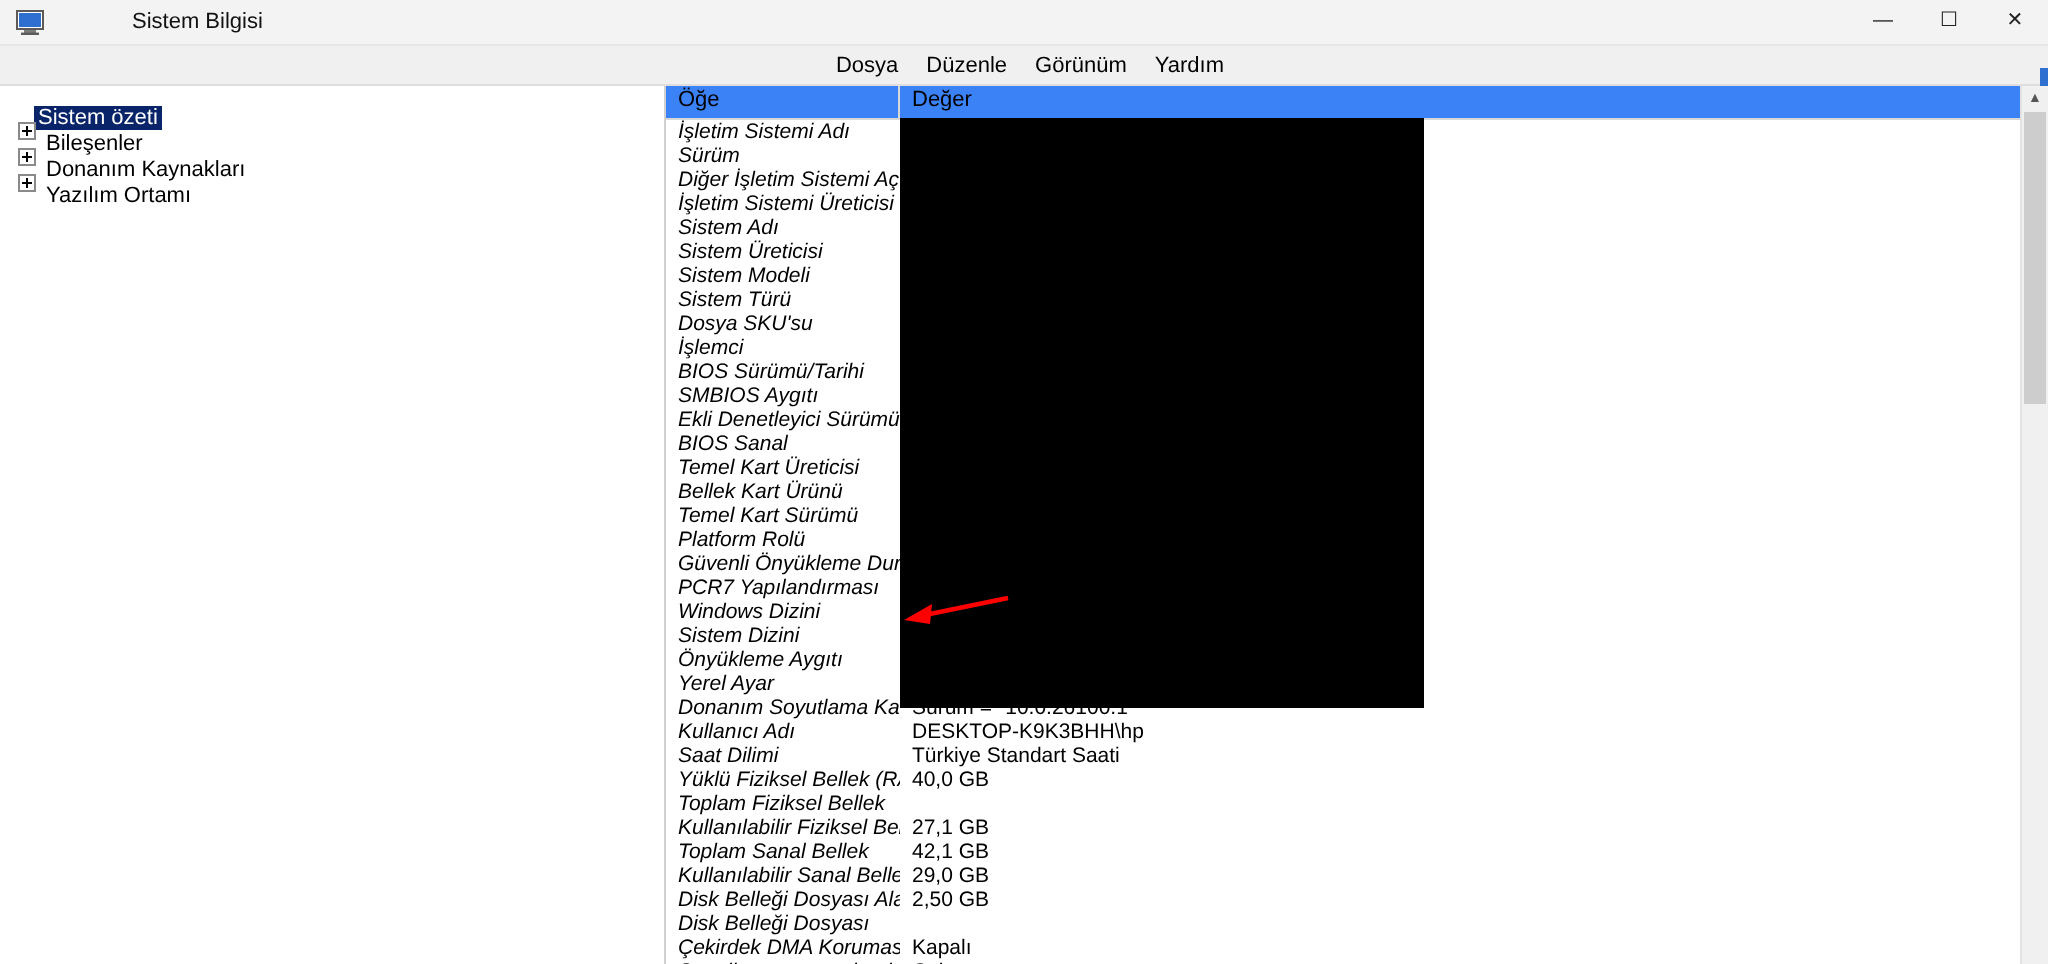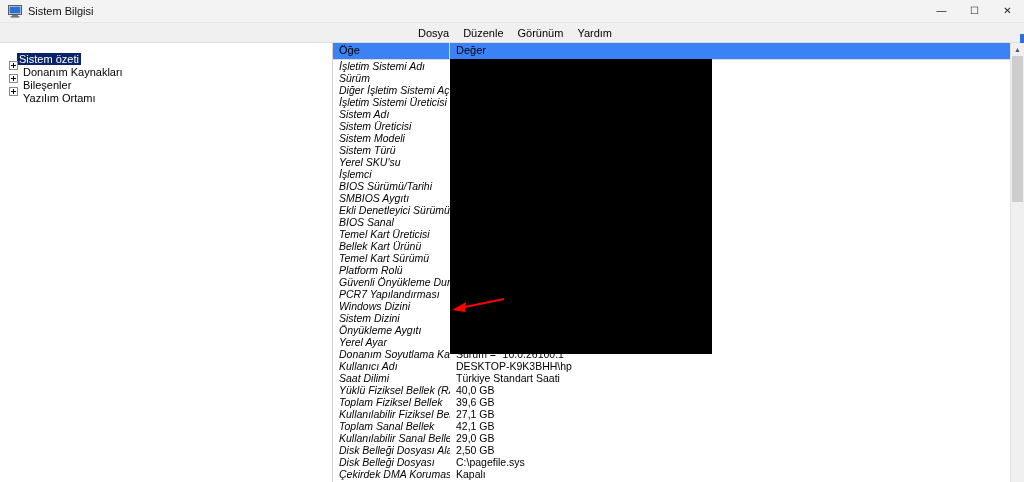--- a/index.html
+++ b/index.html
@@ -38,20 +38,21 @@
     margin: 0 5px 0 7px;
     position: relative;
     flex: 0 0 auto;
   }
   .titlebar .app-icon svg { display: block; }
   .titlebar .title-text {
     font-size: 11px;
     color: #111;
     flex: 1 1 auto;
     white-space: nowrap;
+    margin-left: 38px;
   }
   .winbtns {
     display: flex;
     height: 22px;
     flex: 0 0 auto;
   }
   .winbtn {
     width: 33px;
     height: 22px;
     display: flex;
@@ -252,49 +253,49 @@
     <div class="menu-item">Görünüm</div>
     <div class="menu-item">Yardım</div>
   </div>
 
   <div class="content">
 
     <div class="tree-pane">
       <div class="tree-row root selected">
         <span class="expander"></span>
         <span class="node-label">Sistem özeti</span>
+      </div>
+      <div class="tree-row child">
+        <span class="expander">
+          <svg width="9" height="9" viewBox="0 0 9 9">
+            <rect x="0.5" y="0.5" width="8" height="8" fill="#ffffff" stroke="#8a8a8a"></rect>
+            <rect x="2" y="4" width="5" height="1" fill="#000"></rect>
+            <rect x="4" y="2" width="1" height="5" fill="#000"></rect>
+          </svg>
+        </span>
+        <span class="node-label">Bileşenler</span>
       </div>
       <div class="tree-row child">
         <span class="expander">
           <svg width="9" height="9" viewBox="0 0 9 9">
             <rect x="0.5" y="0.5" width="8" height="8" fill="#ffffff" stroke="#8a8a8a"></rect>
             <rect x="2" y="4" width="5" height="1" fill="#000"></rect>
             <rect x="4" y="2" width="1" height="5" fill="#000"></rect>
           </svg>
         </span>
         <span class="node-label">Donanım Kaynakları</span>
       </div>
       <div class="tree-row child">
         <span class="expander">
           <svg width="9" height="9" viewBox="0 0 9 9">
             <rect x="0.5" y="0.5" width="8" height="8" fill="#ffffff" stroke="#8a8a8a"></rect>
             <rect x="2" y="4" width="5" height="1" fill="#000"></rect>
             <rect x="4" y="2" width="1" height="5" fill="#000"></rect>
           </svg>
         </span>
-        <span class="node-label">Bileşenler</span>
-      </div>
-      <div class="tree-row child">
-        <span class="expander">
-          <svg width="9" height="9" viewBox="0 0 9 9">
-            <rect x="0.5" y="0.5" width="8" height="8" fill="#ffffff" stroke="#8a8a8a"></rect>
-            <rect x="2" y="4" width="5" height="1" fill="#000"></rect>
-            <rect x="4" y="2" width="1" height="5" fill="#000"></rect>
-          </svg>
-        </span>
         <span class="node-label">Yazılım Ortamı</span>
       </div>
     </div>
 
     <div class="list-pane">
       <div class="list-header">
         <div class="col col-item">Öğe</div>
         <div class="col col-value">Değer</div>
       </div>
       <div class="list-body" id="list-body">
@@ -325,21 +326,21 @@
           </div>
           <div class="list-row">
             <div class="cell-item">Sistem Modeli</div>
             <div class="cell-value"></div>
           </div>
           <div class="list-row">
             <div class="cell-item">Sistem Türü</div>
             <div class="cell-value"></div>
           </div>
           <div class="list-row">
-            <div class="cell-item">Yerel SKU'su</div>
+            <div class="cell-item">Dosya SKU'su</div>
             <div class="cell-value"></div>
           </div>
           <div class="list-row">
             <div class="cell-item">İşlemci</div>
             <div class="cell-value"></div>
           </div>
           <div class="list-row">
             <div class="cell-item">BIOS Sürümü/Tarihi</div>
             <div class="cell-value"></div>
           </div>
@@ -406,41 +407,39 @@
           <div class="list-row">
             <div class="cell-item">Saat Dilimi</div>
             <div class="cell-value">Türkiye Standart Saati</div>
           </div>
           <div class="list-row">
             <div class="cell-item">Yüklü Fiziksel Bellek (RAM)</div>
             <div class="cell-value">40,0 GB</div>
           </div>
           <div class="list-row">
             <div class="cell-item">Toplam Fiziksel Bellek</div>
-            <div class="cell-value">39,6 GB</div>
           </div>
           <div class="list-row">
             <div class="cell-item">Kullanılabilir Fiziksel Bellek</div>
             <div class="cell-value">27,1 GB</div>
           </div>
           <div class="list-row">
             <div class="cell-item">Toplam Sanal Bellek</div>
             <div class="cell-value">42,1 GB</div>
           </div>
           <div class="list-row">
             <div class="cell-item">Kullanılabilir Sanal Bellek</div>
             <div class="cell-value">29,0 GB</div>
           </div>
           <div class="list-row">
             <div class="cell-item">Disk Belleği Dosyası Alanı</div>
             <div class="cell-value">2,50 GB</div>
           </div>
           <div class="list-row">
             <div class="cell-item">Disk Belleği Dosyası</div>
-            <div class="cell-value">C:\pagefile.sys</div>
           </div>
           <div class="list-row">
             <div class="cell-item">Çekirdek DMA Koruması</div>
             <div class="cell-value">Kapalı</div>
           </div>
           <div class="list-row">
             <div class="cell-item">Sanallaştırmaya tabanlı güvenlik</div>
             <div class="cell-value">Çalışıyor</div>
           </div>
         </div>

